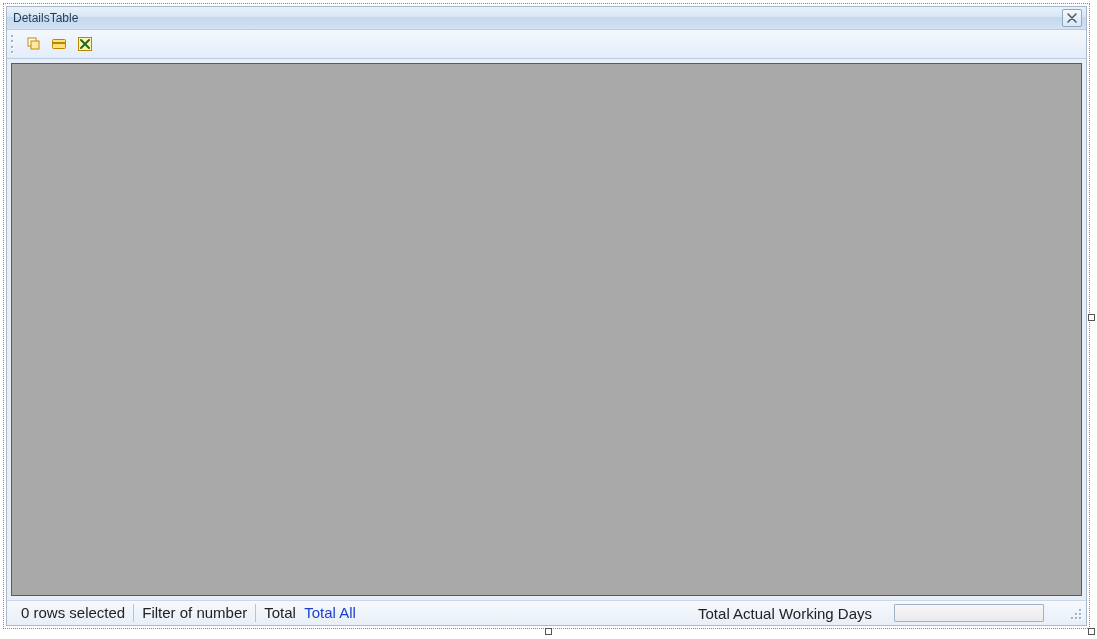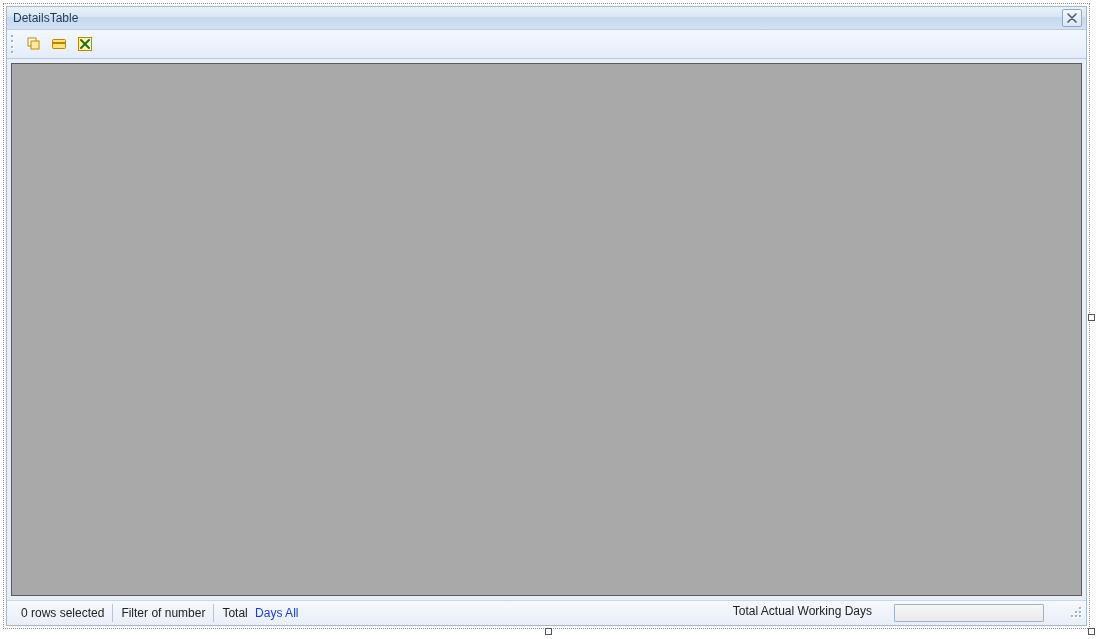--- a/index.html
+++ b/index.html
@@ -112,41 +112,41 @@
     box-sizing: border-box;
   }
 
   
   .status-bar {
     height: 24px;
     background: linear-gradient(to bottom, #f6f9fd 0%, #e8eff8 100%);
     border-top: 1px solid #c9d7e8;
     display: flex;
     align-items: center;
-    font-size: 12px;
+    font-size: 15px;
     color: #222;
     padding: 0 0 0 6px;
   }
   .status-cell {
     padding: 0 8px;
     height: 18px;
     line-height: 18px;
     border-right: 1px solid #b6c4d6;
     white-space: nowrap;
   }
   .status-cell.noborder { border-right: none; }
   .status-link {
     color: #1a3fd1;
     cursor: pointer;
     margin-left: 4px;
   }
   .status-spacer { flex: 1; }
   .status-right {
     display: flex;
-    align-items: flex-start;
+    align-items: center;
     padding-right: 2px;
     gap: 22px;
   }
   .readonly-box {
     width: 148px;
     height: 16px;
     border: 1px solid #9fb2c7;
     background: linear-gradient(to bottom,#f7f7f7,#eaeaea);
     border-radius: 1px;
   }
@@ -222,21 +222,21 @@
 
     <div class="content-wrap">
       <div class="grid-area"></div>
     </div>
 
     <div class="status-bar">
       <div class="status-cell">0 rows selected</div>
       <div class="status-cell">Filter of number</div>
       <div class="status-cell noborder">
         <span>Total</span>
-        <span class="status-link">Days All</span>
+        <span class="status-link">Total All</span>
       </div>
       <div class="status-spacer"></div>
       <div class="status-right">
         <span>Total Actual Working Days</span>
         <div class="readonly-box"></div>
         <div class="size-grip">
           <span style="right:1px;bottom:1px;"></span>
           <span style="right:5px;bottom:1px;"></span>
           <span style="right:9px;bottom:1px;"></span>
           <span style="right:1px;bottom:5px;"></span>

